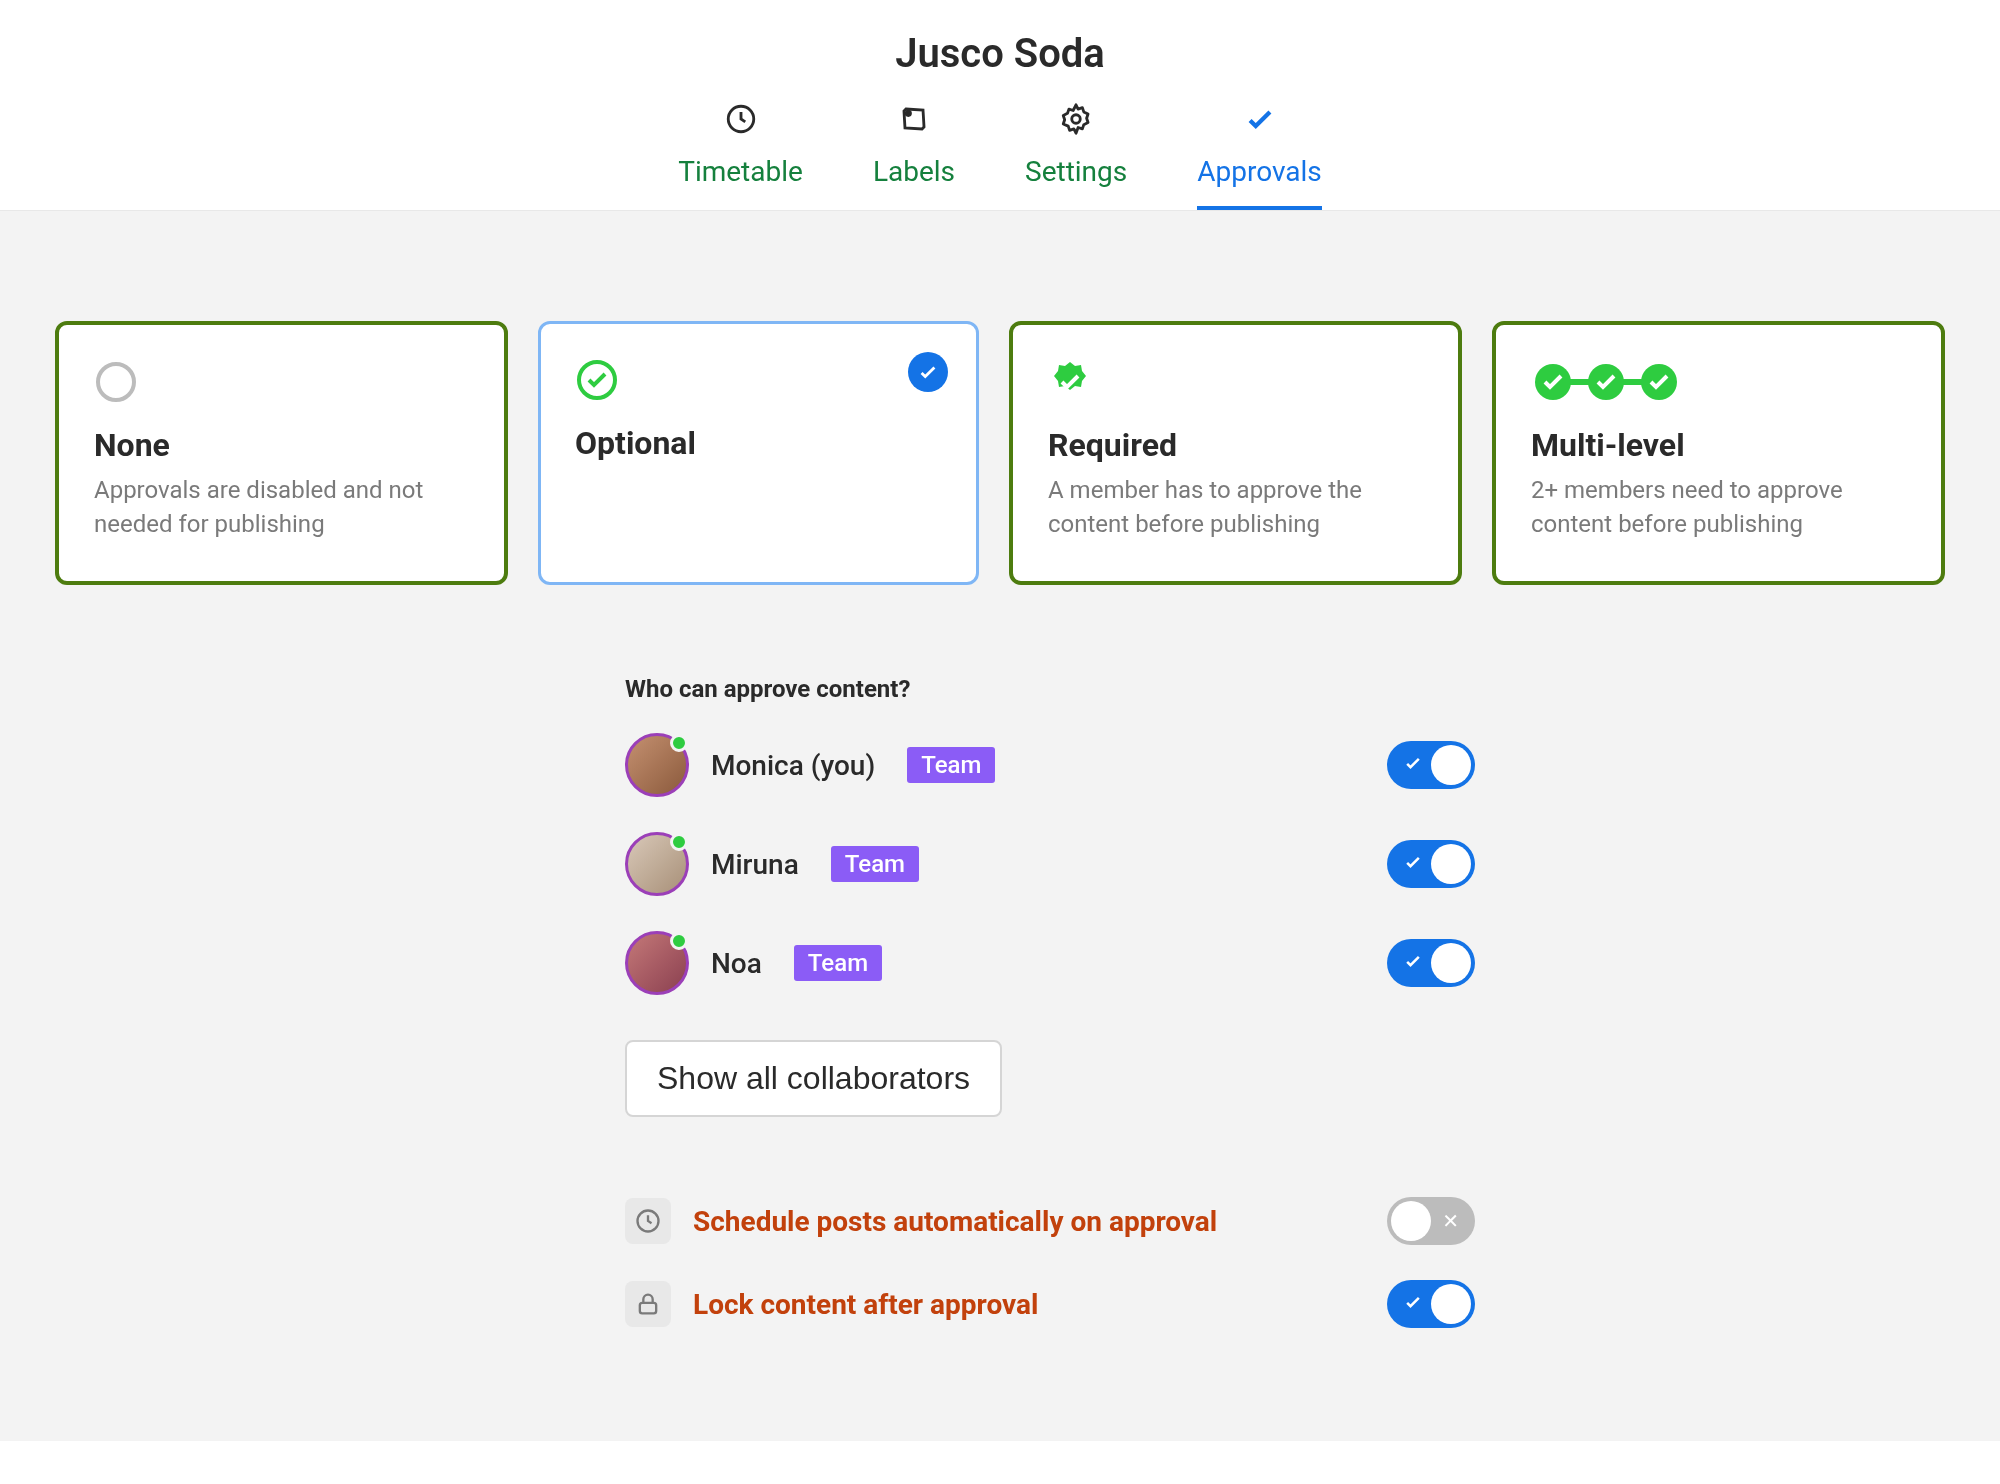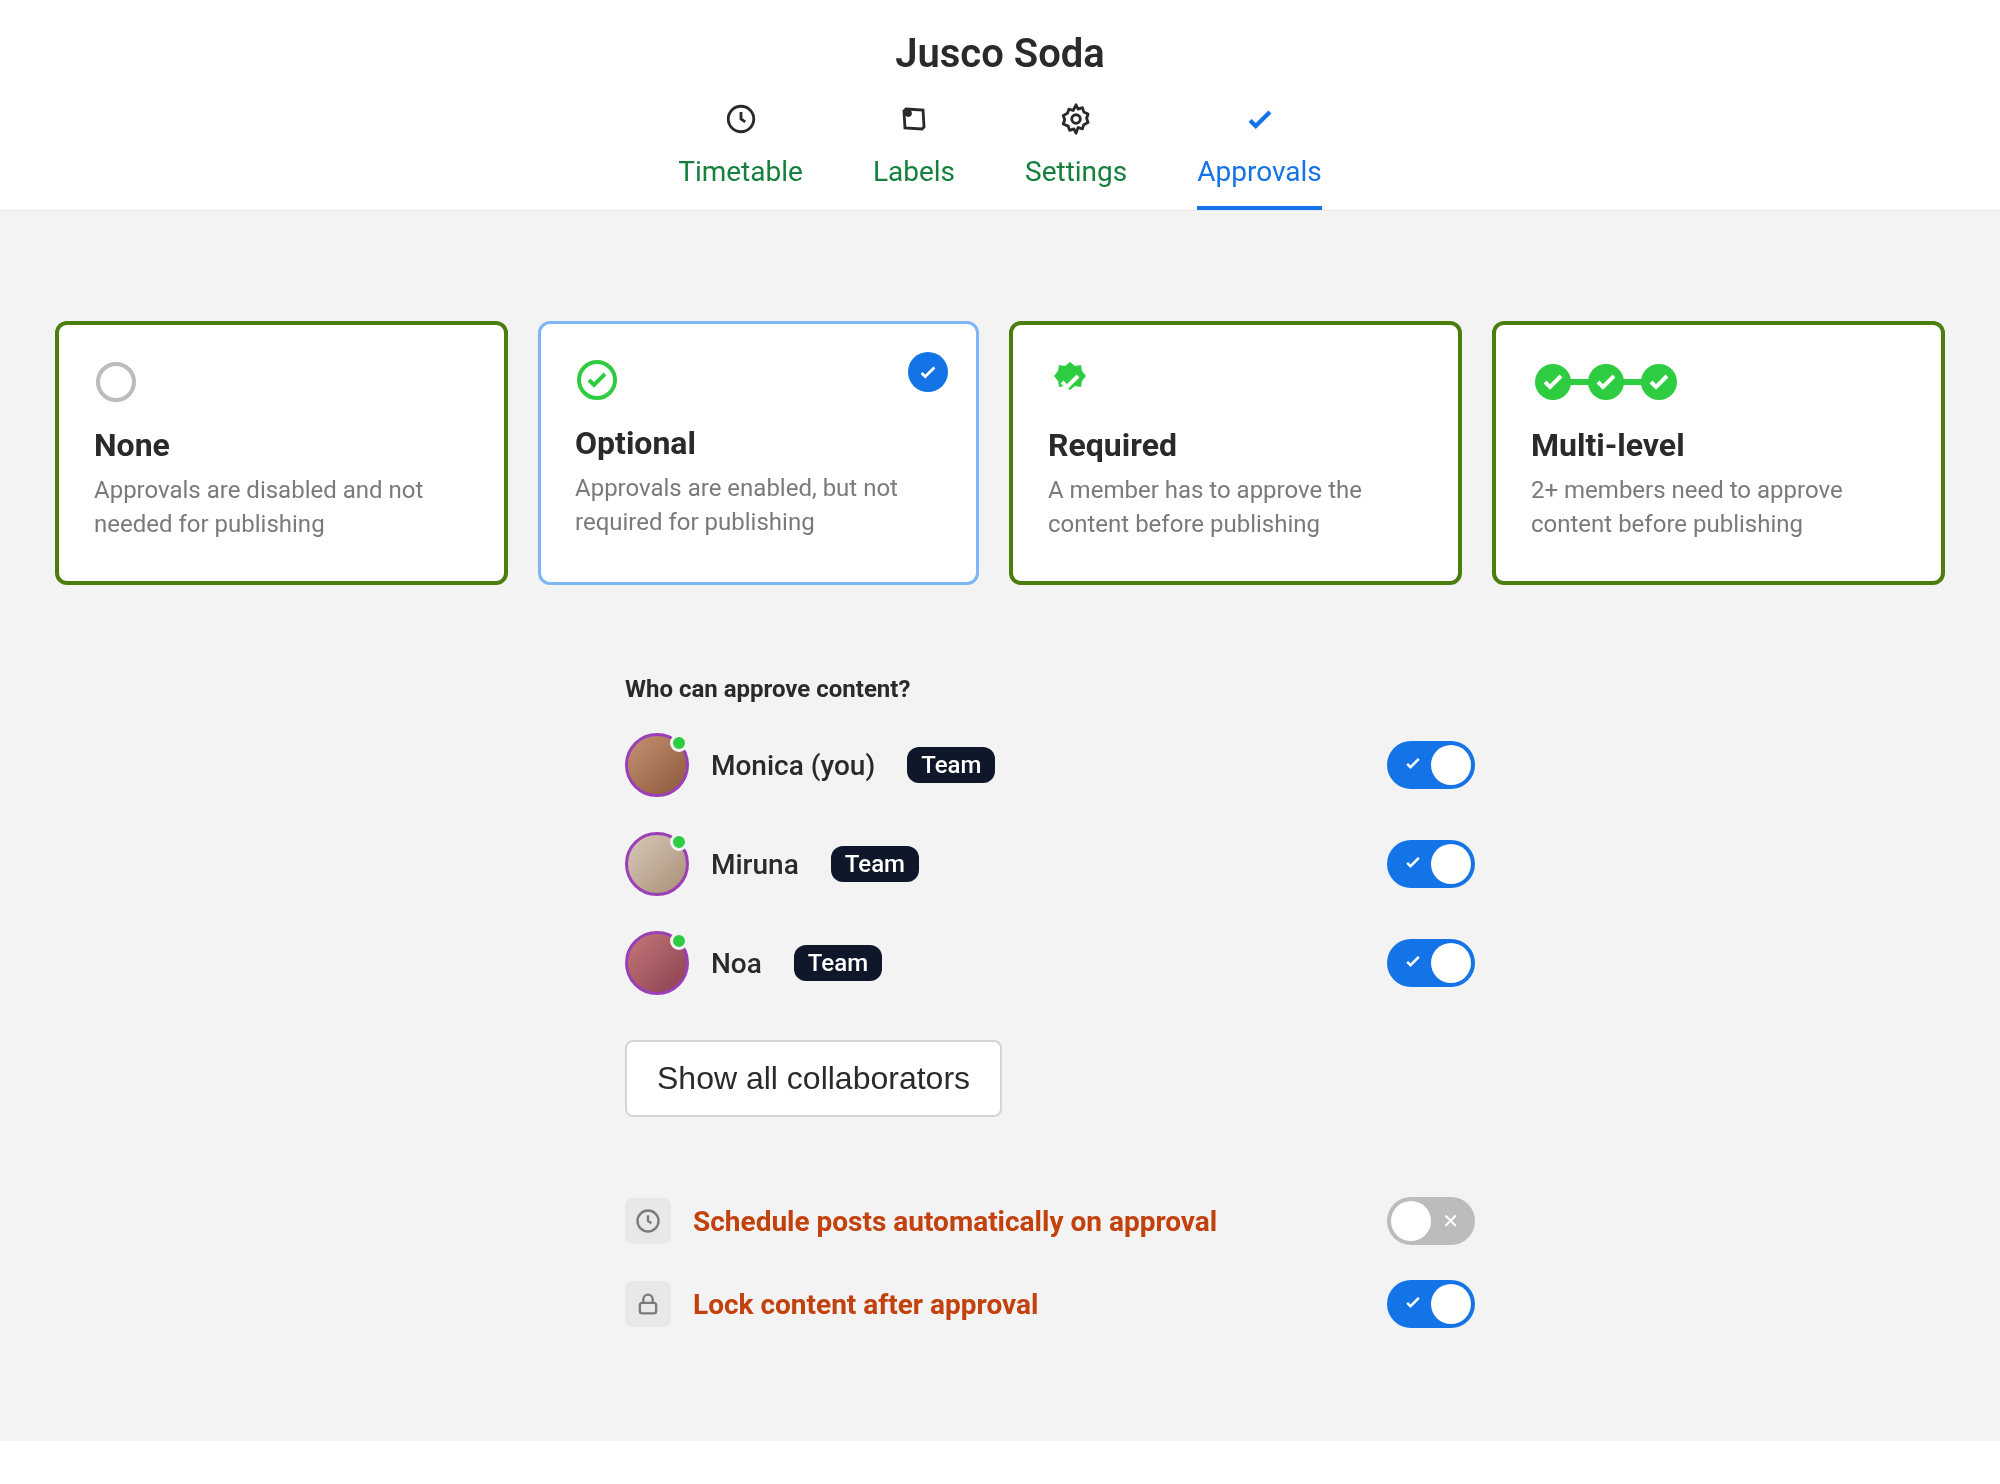--- a/index.html
+++ b/index.html
@@ -126,25 +126,25 @@
     position:absolute; top:-2px; right:-2px; width:18px; height:18px;
     border-radius:50%; background:#2ecc40; border:3px solid #f3f3f3;
   }
   .approver-name {
     font-size: 28px;
     color: #2a2a2a;
     font-weight: 500;
   }
   .badge {
     display:inline-block;
-    background: #0f172a;
+    background: #8b5cf6;
     color: #fff;
     font-size: 24px;
     padding: 4px 14px;
-    border-radius: 12px;
+    border-radius: 3px;
     margin-left: 10px;
     font-weight: 500;
   }
   .toggle {
     width: 88px;
     height: 48px;
     border-radius: 24px;
     position: relative;
     cursor: pointer;
   }
@@ -256,21 +256,20 @@
             <path d="M5 13l4 4 10-10"></path>
           </svg>
       </div>
       <div class="card-icon">
         <svg width="44" height="44" viewBox="0 0 44 44">
             <circle cx="22" cy="22" r="18" fill="none" stroke="#2ecc40" stroke-width="4"></circle>
             <path d="M14 22l5 5 11-11" fill="none" stroke="#2ecc40" stroke-width="4"></path>
           </svg>
       </div>
       <div class="card-title">Optional</div>
-      <div class="card-desc">Approvals are enabled, but not required for publishing</div>
     </div>
 
     <div class="card">
       <div class="card-icon">
         <svg width="44" height="44" viewBox="0 0 44 44">
             <path d="M22 2l5 4 6-1 1 6 4 5-4 5-1 6-6-1-5 4-5-4-6 1-1-6-4-5 4-5 1-6 6 1z" fill="#2ecc40"></path>
             <path d="M14 22l5 5 11-11" fill="none" stroke="#fff" stroke-width="4"></path>
           </svg>
       </div>
       <div class="card-title">Required</div>

